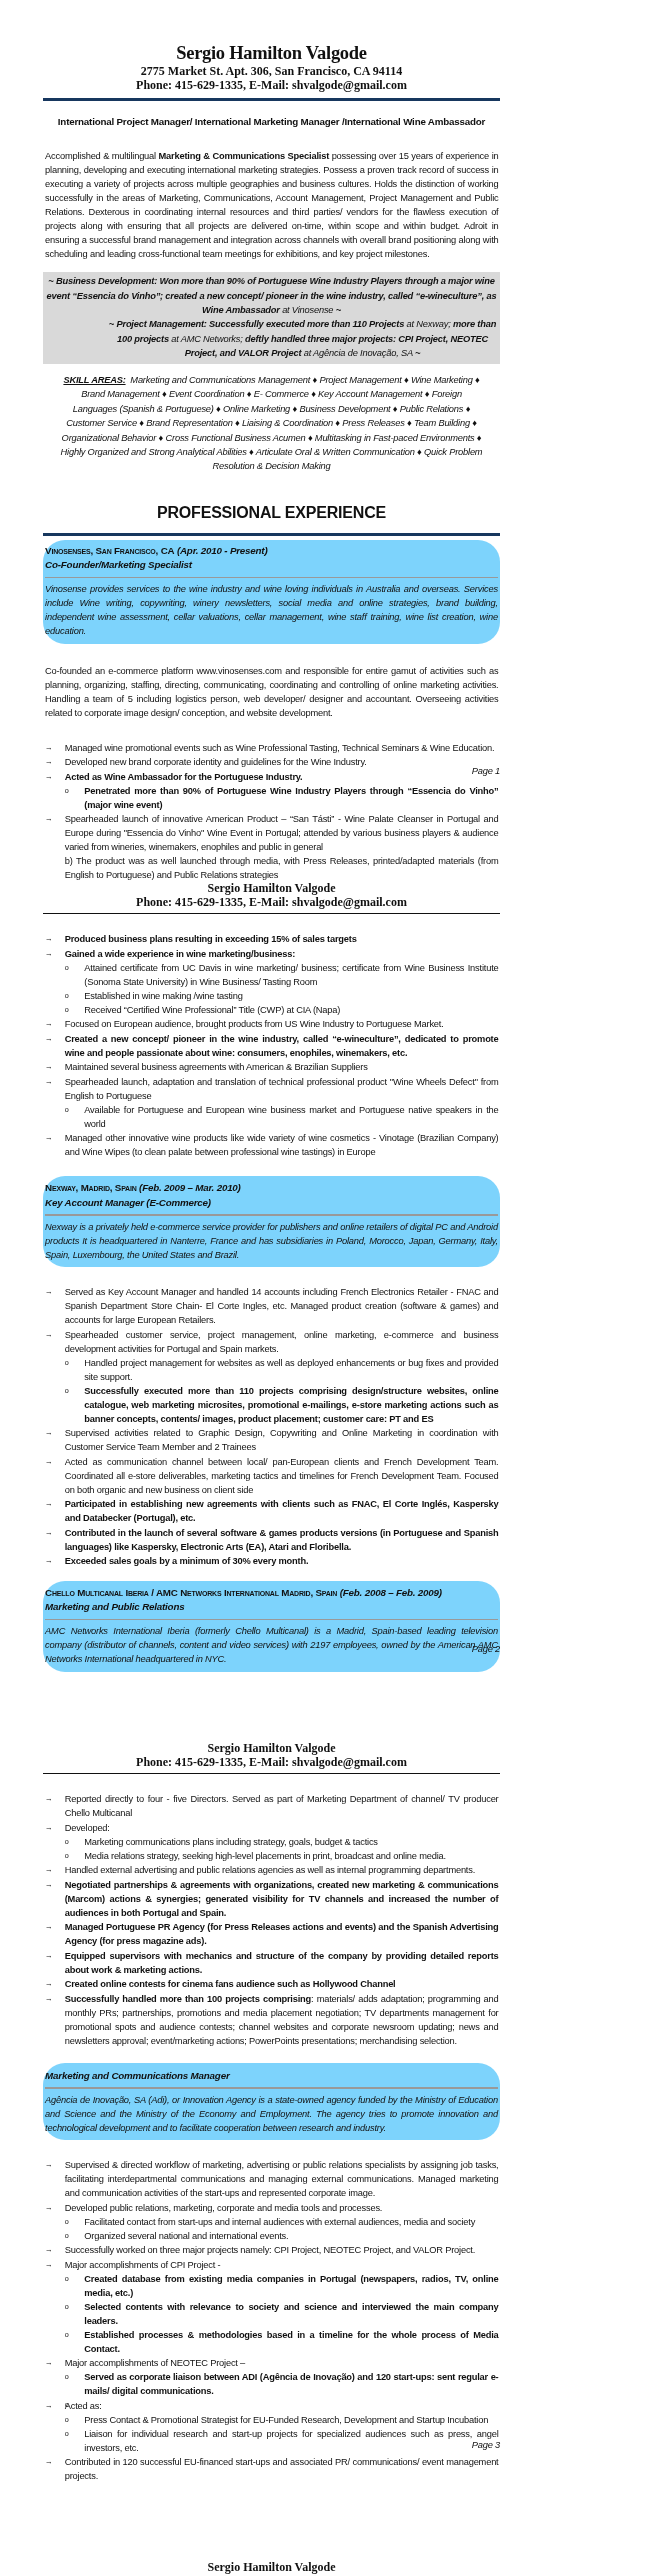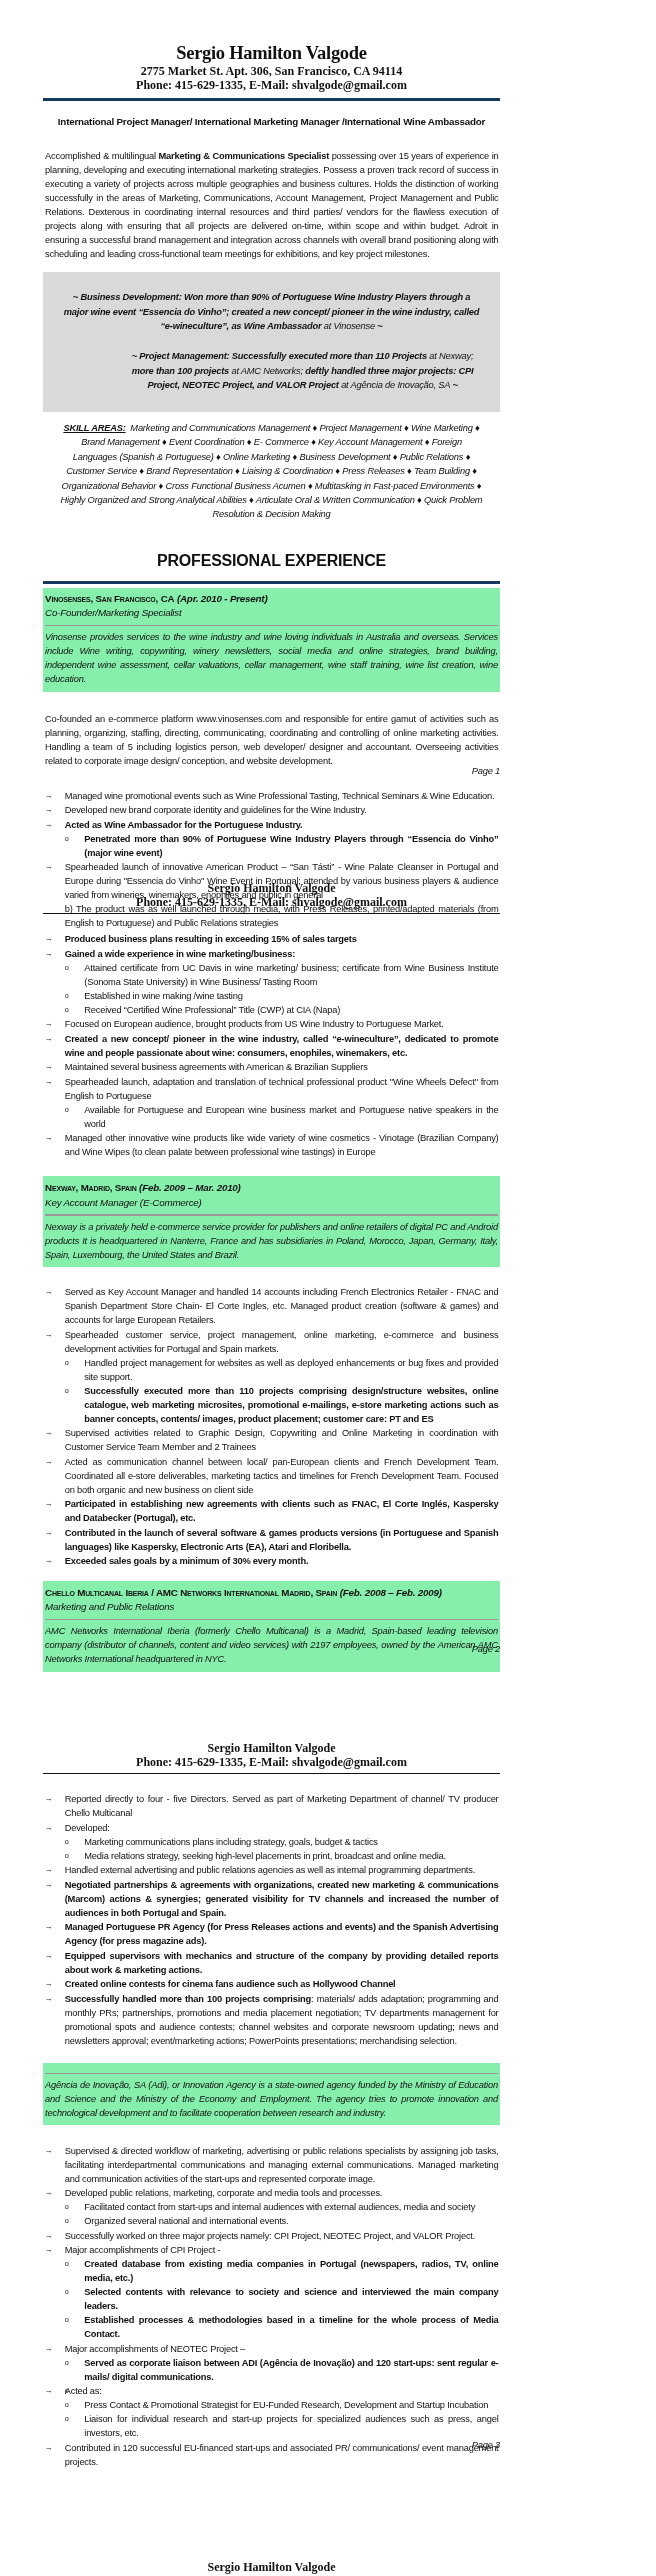--- a/index.html
+++ b/index.html
@@ -18,33 +18,33 @@
   .page-n .hdr { padding-top: 31px; }
 
   .rule-blue { height: 3.1px; background: #17375e; margin: 5.2px 0 0 0; }
   .rule-thin { height: 1px; background: #111; margin: 3.1px 0 0 0; }
   .rule-blue-sec { height: 2.6px; background: #17375e; }
 
   .headline { text-align: center; font-weight: bold; font-size: 9.8px; margin: 15.5px 0 0 0; letter-spacing: -0.2px; }
   .summary { text-align: justify; font-size: 9.3px; line-height: 14px; margin: 21.6px 1.5px 0 2.1px; letter-spacing: -0.2px; }
 
   .highlight-box { background: #d9d9d9; margin: 11.3px 0 0 0; padding: 2.1px 2.1px 3.1px 2.1px; text-align: center; font-size: 9.3px; line-height: 14.4px; font-style: italic; letter-spacing: -0.2px; }
-  .highlight-box p { margin: 16px; }
+  .highlight-box p { margin: 0; }
   .highlight-box p.indented { padding-left: 62px; }
 
   .skills { text-align: center; font-style: italic; font-size: 9.3px; line-height: 14.4px; margin: 9.3px 15.5px 0 15.5px; letter-spacing: -0.2px; }
   .skills .lbl { font-weight: bold; text-decoration: underline; font-style: italic; }
 
   .section-title { text-align: center; font-weight: bold; font-size: 16px; letter-spacing: -0.2px; }
 
-  .job-box { background: #86efac; padding: 5.2px 2.1px 5.2px 2.1px; }
+  .job-box { background: #7dd3fc; padding: 5.2px 2.1px 5.2px 2.1px; border-radius: 22px; }
   .job-box .company { font-weight: bold; font-size: 9.8px; letter-spacing: -0.2px; line-height: 14.4px; }
   .job-box .company .sc { font-variant: small-caps; }
   .job-box .company .dates { font-style: italic; }
-  .job-box .role { font-weight: normal; font-style: italic; font-size: 9.8px; line-height: 14.4px; letter-spacing: -0.2px; }
+  .job-box .role { font-weight: bold; font-style: italic; font-size: 9.8px; line-height: 14.4px; letter-spacing: -0.2px; }
   .job-box .divider { height: 1.5px; background: #999; margin: 4.1px 0 4.1px 0; }
   .job-box .desc { font-style: italic; font-size: 9.3px; line-height: 14px; text-align: justify; letter-spacing: -0.2px; }
 
   .para { text-align: justify; font-size: 9.3px; line-height: 14px; margin: 0 1.5px 0 2.1px; letter-spacing: -0.2px; }
 
   ul.arrows { list-style: none; margin: 0; padding: 0 1.5px 0 2.1px; }
   ul.arrows > li { position: relative; padding-left: 19.6px; font-size: 9.3px; line-height: 14px; text-align: justify; letter-spacing: -0.2px; margin-bottom: 0.5px; }
   ul.arrows > li > .mk { position: absolute; left: 0; top: 0; width: 10.3px; font-size: 7.7px; }
   ul.subs { list-style: none; margin: 0; padding: 0; }
   ul.subs > li { position: relative; padding-left: 19.6px; }
@@ -171,20 +171,21 @@
         </ul></li>
       <li><span class="mk">→</span><span><span>Handled external advertising and public relations agencies as well as internal programming departments.</span></span></li>
       <li><span class="mk">→</span><span><span style="font-weight: bold;">Negotiated partnerships &amp; agreements with organizations, created new marketing &amp; communications (Marcom) actions &amp; synergies; generated visibility for TV channels and increased the number of audiences in both Portugal and Spain.</span></span></li>
       <li><span class="mk">→</span><span><span style="font-weight: bold;">Managed Portuguese PR Agency (for Press Releases actions and events) and the Spanish Advertising Agency (for press magazine ads).</span></span></li>
       <li><span class="mk">→</span><span><span style="font-weight: bold;">Equipped supervisors with mechanics and structure of the company by providing detailed reports about work &amp; marketing actions.</span></span></li>
       <li><span class="mk">→</span><span><span style="font-weight: bold;">Created online contests for cinema fans audience such as Hollywood Channel</span></span></li>
       <li><span class="mk">→</span><span><span style="font-weight: bold;">Successfully handled more than 100 projects comprising</span><span>: materials/ adds adaptation; programming and monthly PRs; partnerships, promotions and media placement negotiation; TV departments management for promotional spots and audience contests; channel websites and corporate newsroom updating; news and newsletters approval; event/marketing actions; PowerPoints presentations; merchandising selection.</span></span></li>
     </ul>
 
   <div class="job-box" style="margin-top:15.5px">
+    <div class="role">Marketing and Communications Manager</div>
     <div class="divider"></div>
     <div class="desc">Agência de Inovação, SA (Adi), or Innovation Agency is a state-owned agency funded by the Ministry of Education and Science and the Ministry of the Economy and Employment. The agency tries to promote innovation and technological development and to facilitate cooperation between research and industry.</div>
   </div>
 
   <ul class="arrows" style="margin-top:18.5px">
       <li><span class="mk">→</span><span><span>Supervised &amp; directed workflow of marketing, advertising or public relations specialists by assigning job tasks, facilitating interdepartmental communications and managing external communications. Managed marketing and communication activities of the start-ups and represented corporate image.</span></span></li>
       <li><span class="mk">→</span><span><span>Developed public relations, marketing, corporate and media tools and processes.</span></span><ul class="subs">
           <li><span class="mk">o</span><span><span>Facilitated contact from start-ups and internal audiences with external audiences, media and society</span></span></li>
           <li><span class="mk">o</span><span><span>Organized several national and international events.</span></span></li>
         </ul></li>

